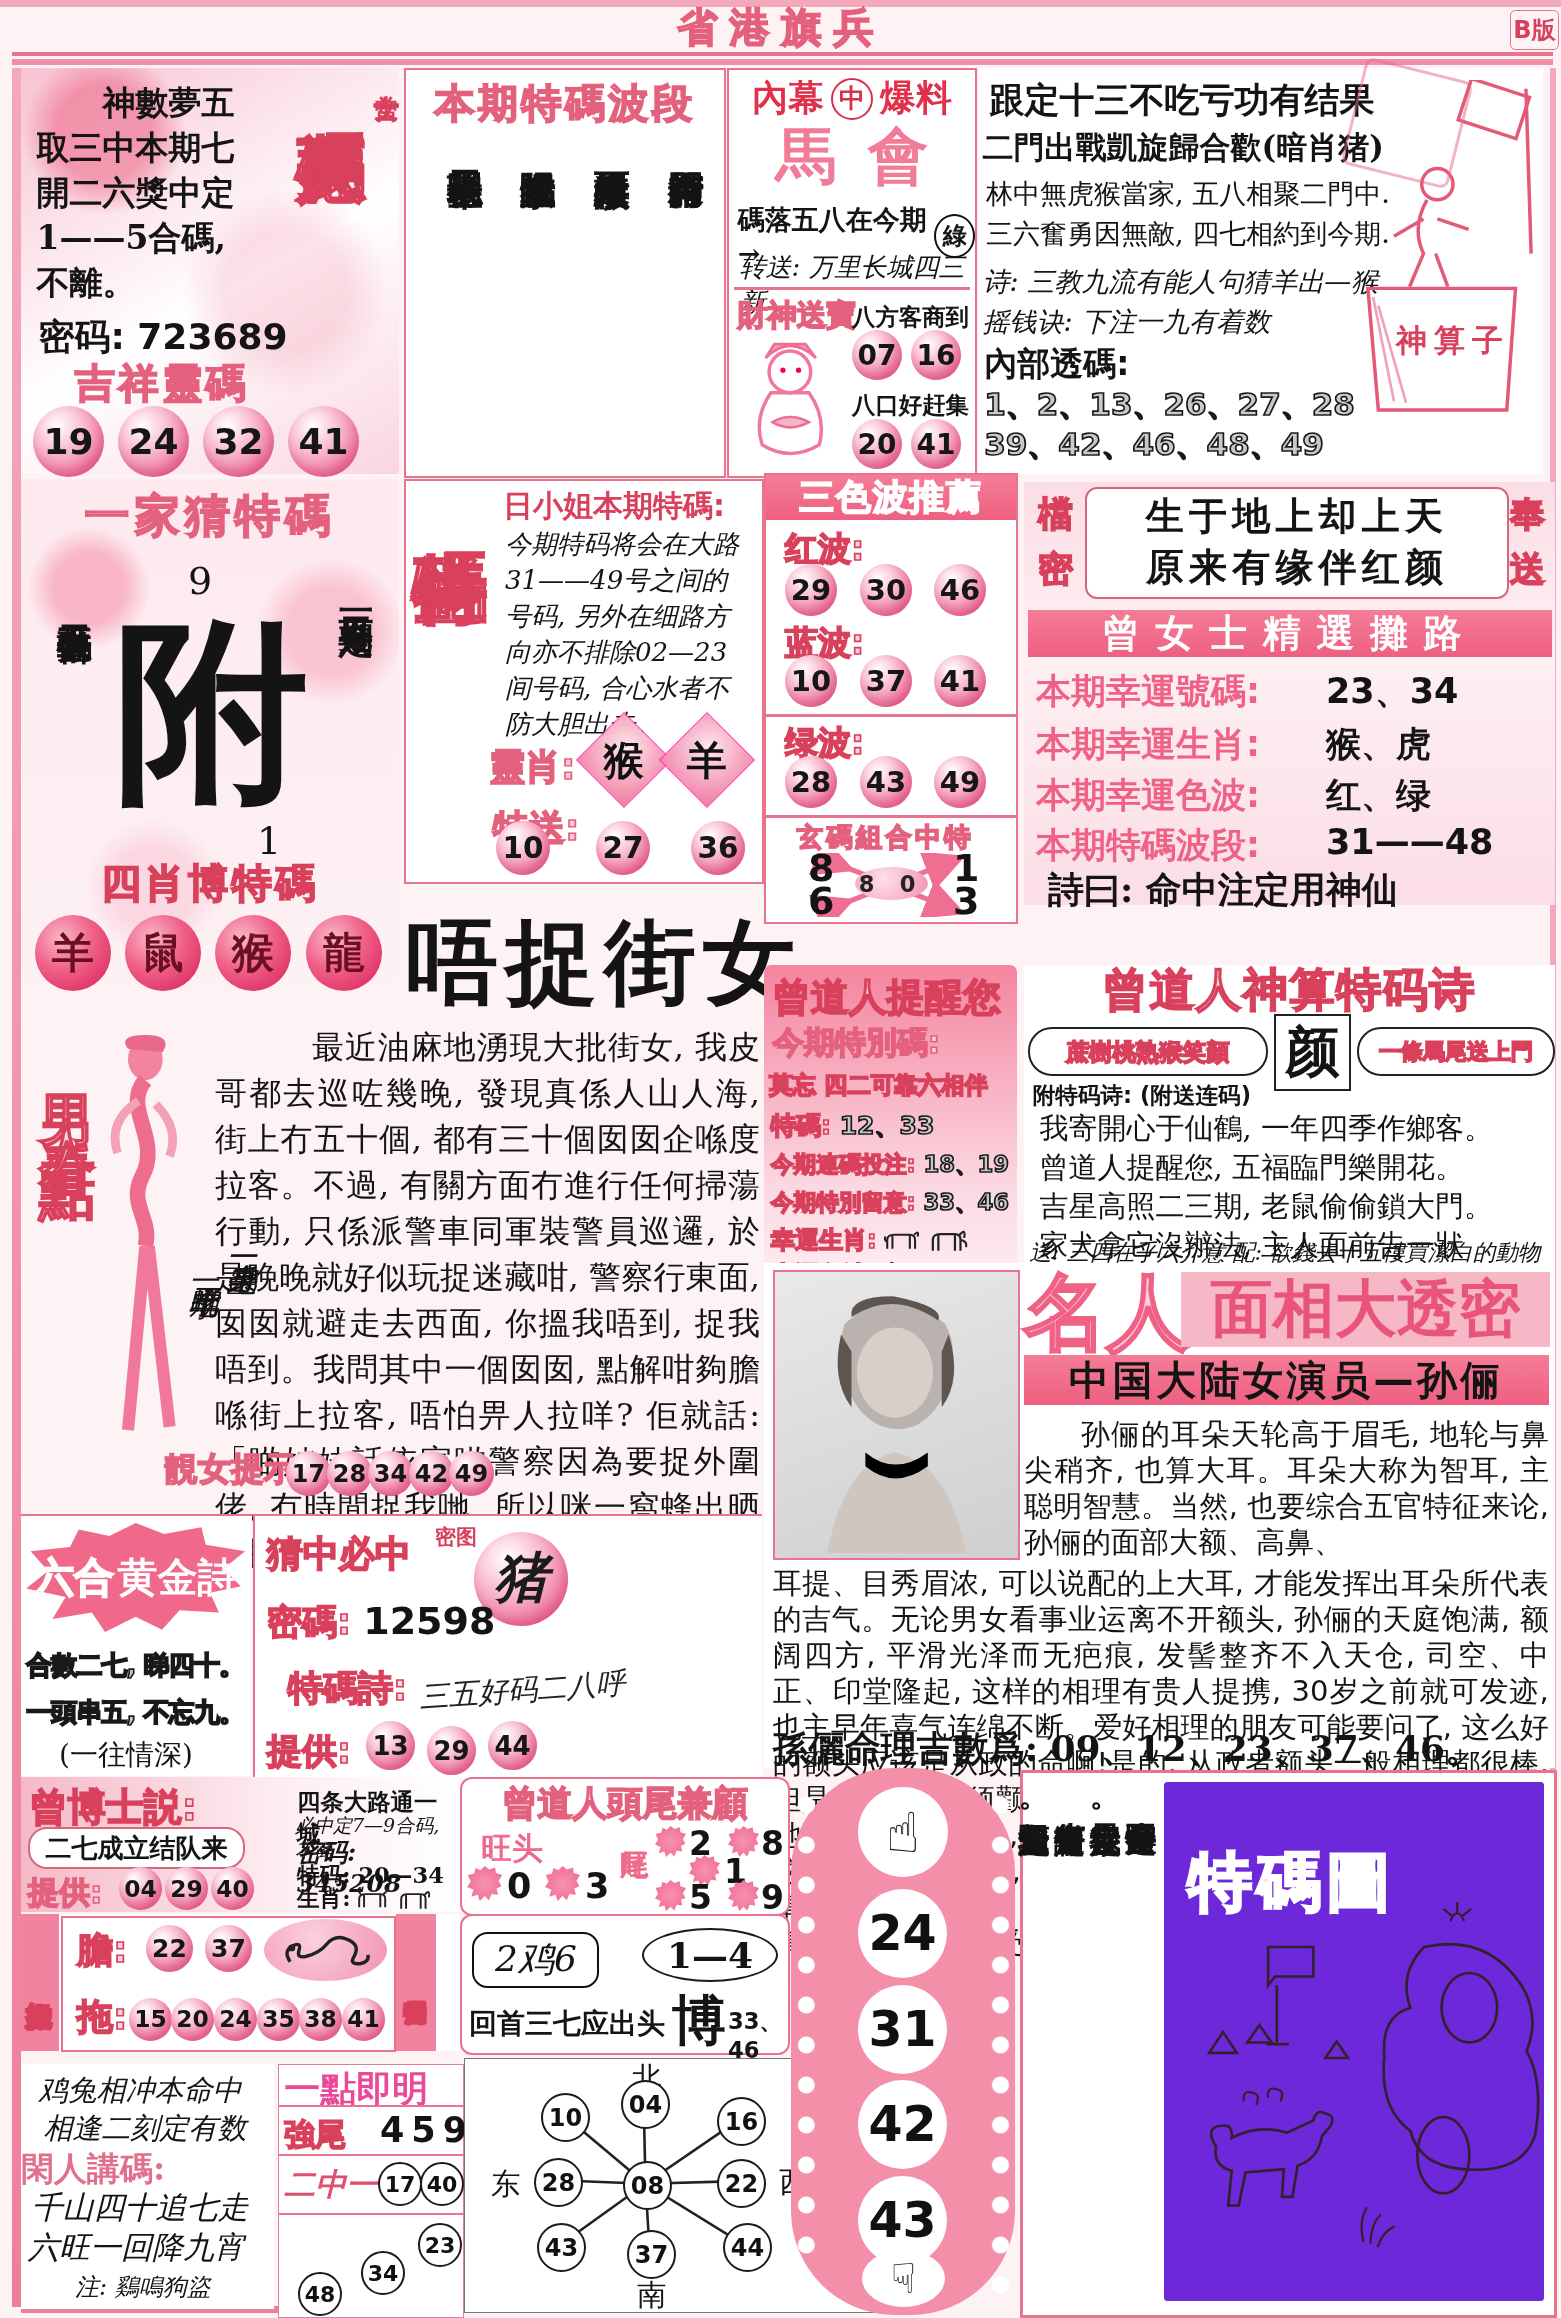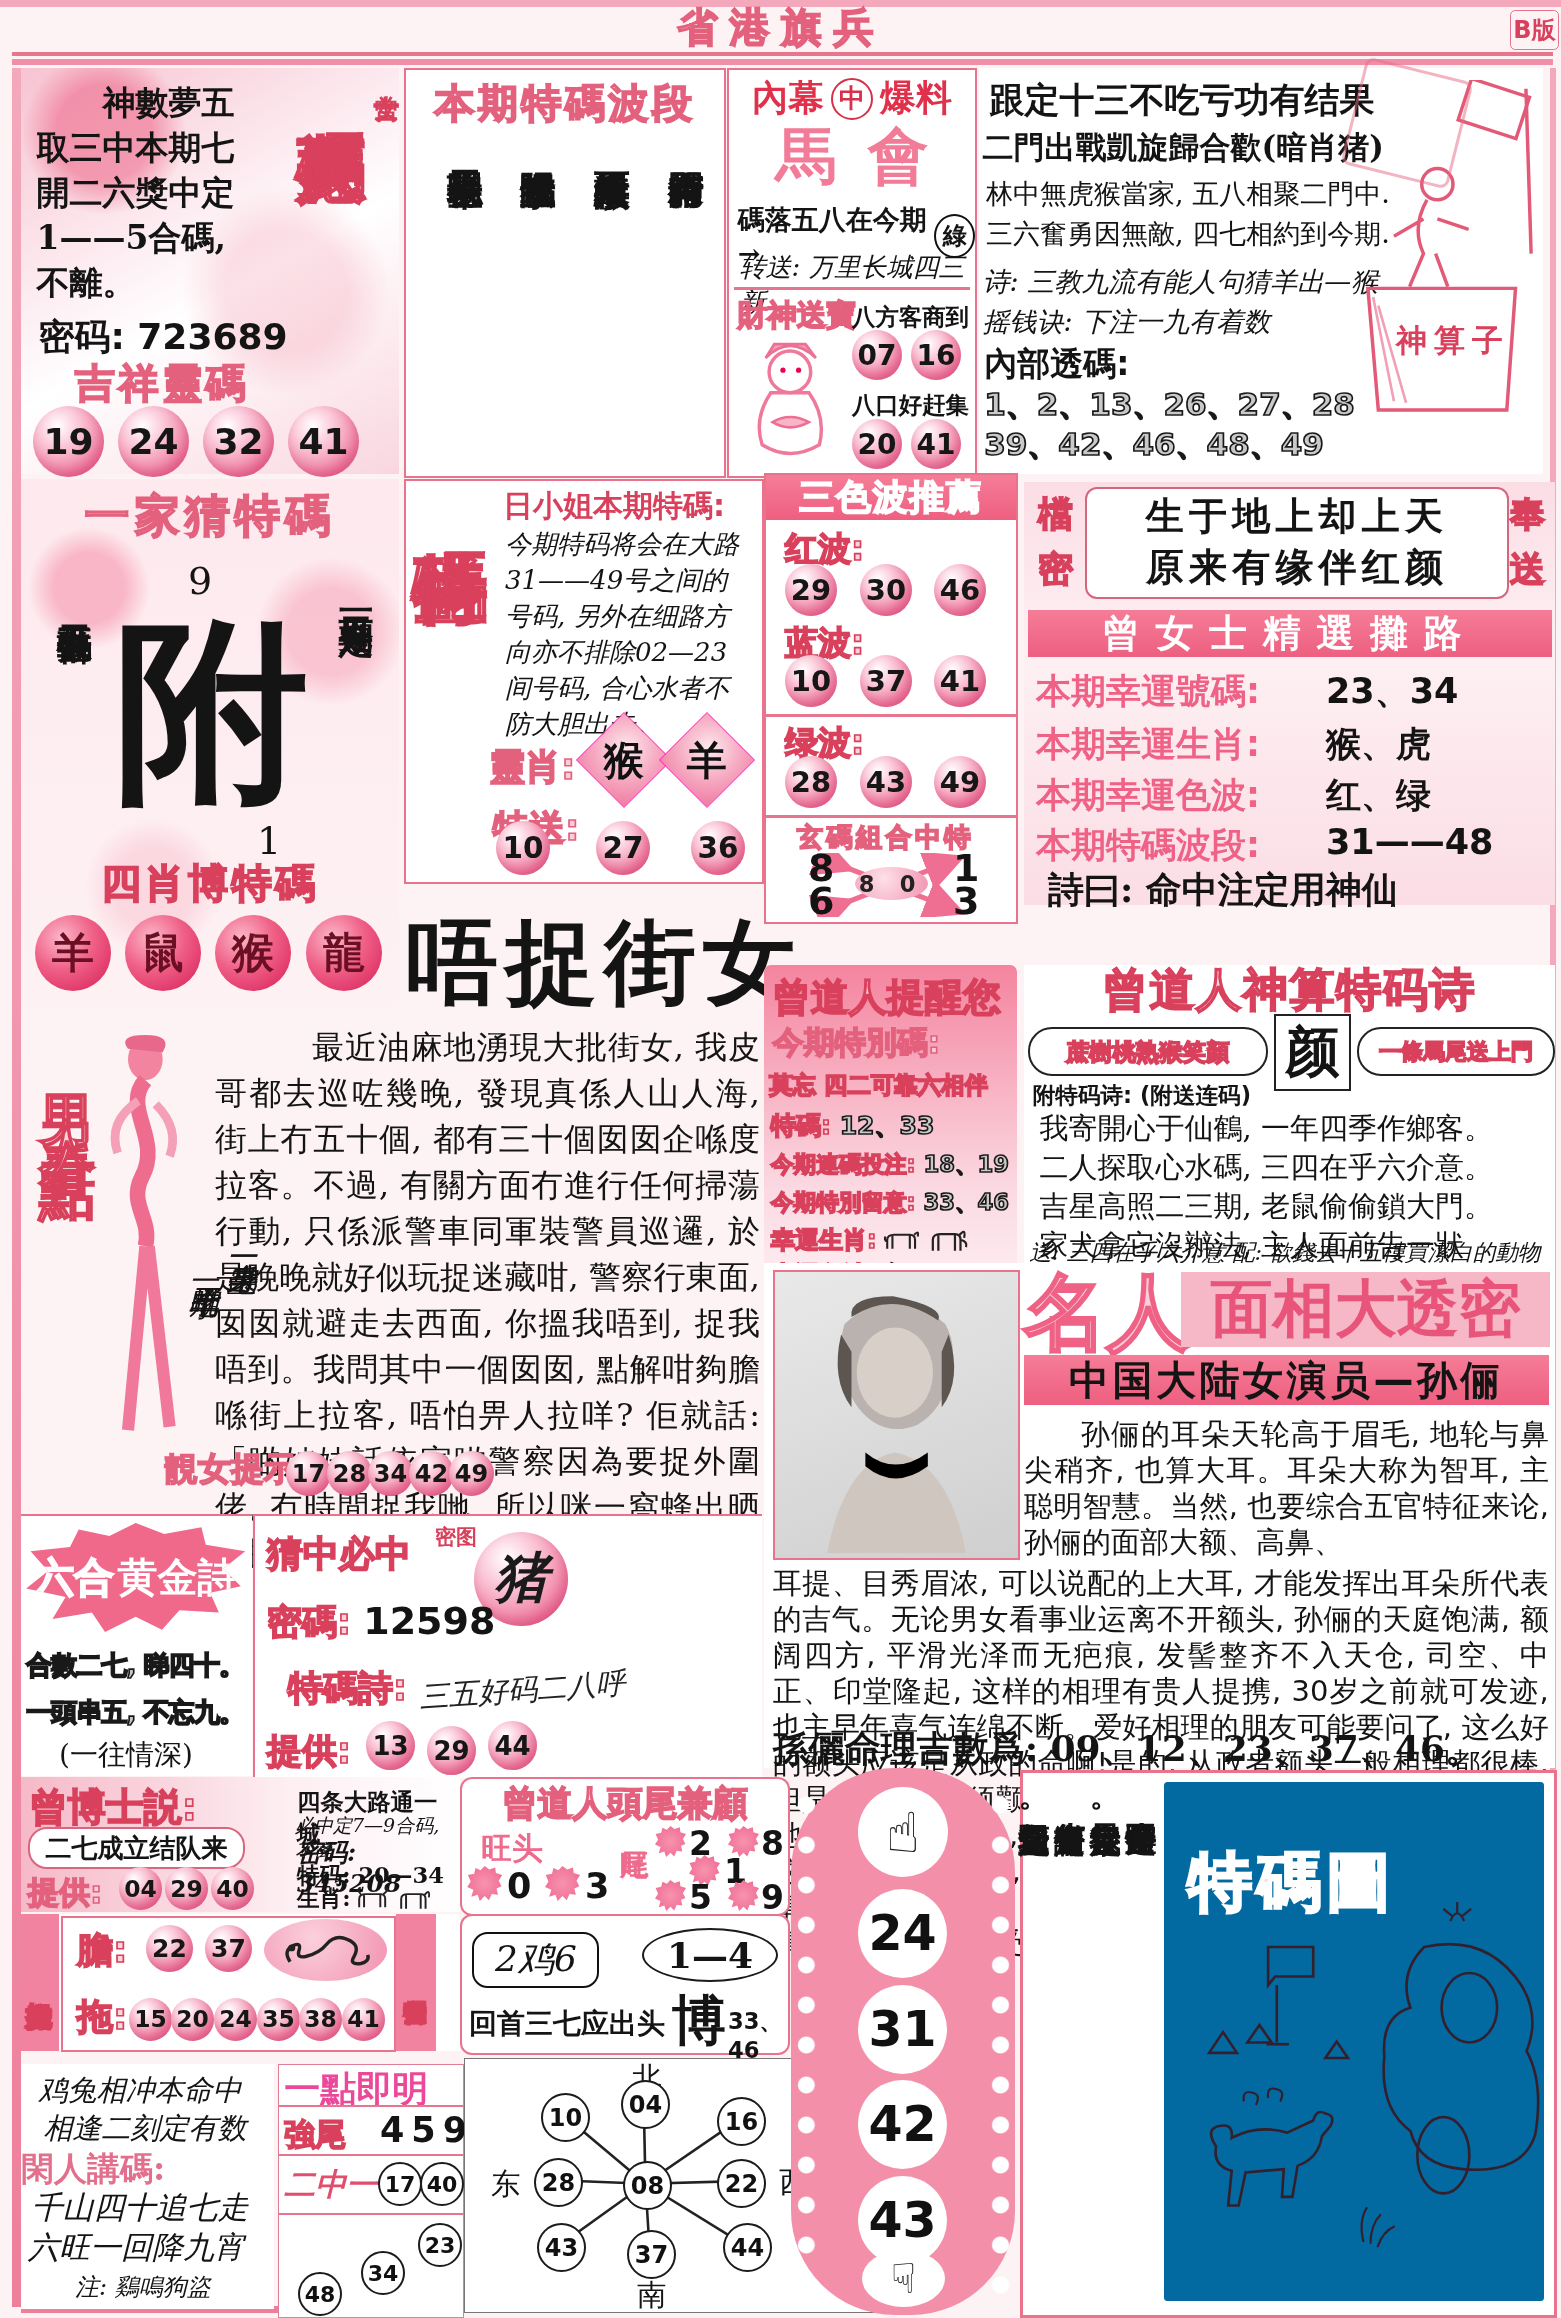--- a/index.html
+++ b/index.html
@@ -282,21 +282,21 @@
     <div class="abs ctr" style="left:3.5px;top:62px;width:236px;height:45px;border:2.6px solid #222;border-radius:24px;">
       <span class="or" style="font-size:23.4px;">蔗樹桃熟猴笑顏</span>
     </div>
     <div class="abs ctr serif blk bold" style="left:250px;top:49px;width:73px;height:73px;border:2.6px solid #222;font-size:54px;">颜</div>
     <div class="abs ctr" style="left:333px;top:62px;width:194px;height:45px;border:2.6px solid #222;border-radius:24px;">
       <span class="or" style="font-size:22px;">一條馬尾送上門</span>
     </div>
     <div class="abs blk bold" style="left:8.7px;top:115px;font-size:22.6px;">附特码诗:  (附送连码)</div>
     <div class="abs serif blk" style="left:15.6px;top:144px;font-size:29px;line-height:39px;">
       <span style="display:block;">我寄開心于仙鶴, 一年四季作鄉客。</span>
-      <span style="display:block;">二人探取心水碼, 三四在乎六介意。</span>
+      <span style="display:block;">曾道人提醒您, 五福臨門樂開花。</span>
       <span style="display:block;">吉星高照二三期, 老鼠偷偷鎖大門。</span>
       <span style="display:block;">家犬拿它沒辦法, 主人面前告一狀</span>
     </div>
     <div class="abs hand blk" style="left:5.2px;top:272px;font-size:22.6px;">送: 三四在乎六介意   配: 欲錢去十五樓買潔白的動物</div>
   </div>
 
   <div class="panel" style="left:764px;top:1263px;width:791px;height:505px;">
     <div class="abs" style="left:8.7px;top:7px;width:243px;height:286px;border:2.6px solid #e9738d;background:linear-gradient(160deg,#e9e9e9,#cfcfcf);">
       <svg width="238" height="281" viewBox="0 0 137 162">
         <path d="M40 30 Q68 4 98 30 Q106 44 100 62 Q96 80 82 88 Q68 94 56 86 Q44 78 40 60 Q36 42 40 30 Z" fill="#b9b2ae"></path>
@@ -481,21 +481,21 @@
     <div class="abs ctr" style="left:71px;top:482px;width:83px;height:57px;background:#fff;border-radius:50%;font-size:42px;color:#222;">☟</div>
   </div>
 
   <div class="panel" style="left:1020px;top:1770px;width:531px;height:542px;border:3.5px solid #e9738d;">
     <div class="abs vtx serif bold blk" style="left:3.5px;top:26px;width:132px;height:491px;font-size:31px;line-height:1.15;">
       <span style="display:block;">全力赴堅持不懈,</span>
       <span style="display:block;">我行我素早注定。</span>
       <span style="display:block;">何去何從有定論,</span>
       <span style="display:block;">立場堅定奈我何。</span>
     </div>
-    <div class="abs" style="left:141px;top:8.7px;width:380px;height:519px;background:#0369a1;border-radius:3.5px;">
+    <div class="abs" style="left:141px;top:8.7px;width:380px;height:519px;background:#6d28d9;border-radius:3.5px;">
       <div class="abs ow" style="left:24px;top:57px;font-size:64px;letter-spacing:5.2px;-webkit-text-stroke:2.6px #fff;">特碼圖</div>
       <svg class="abs" style="left:0;top:113px;" width="380" height="399" viewBox="0 0 438 460">
         <g stroke="#33202c" stroke-width="3" fill="none">
           <path d="M120 60 h52 v34 h-44 l-8 10 z"></path>
           <line x1="130" y1="104" x2="130" y2="170"></line>
           <path d="M118 172 h26"></path>
           <path d="M52 182 l16 -24 l16 24 z M96 170 l14 -20 l14 20 z M186 188 l13 -19 l13 19 z"></path>
           <path d="M330 30 q8 -18 16 0 M338 8 v14 M322 16 l10 8 M354 16 l-10 8" stroke-width="2.5"></path>
           <path d="M300 60 q-30 30 -16 70 q-34 10 -30 56 q-6 60 30 86 q10 40 60 44 q70 6 84 -40 q10 -60 -10 -96 q16 -40 -6 -76 q-40 -60 -112 -44 z"></path>
           <ellipse cx="352" cy="130" rx="32" ry="40"></ellipse>

